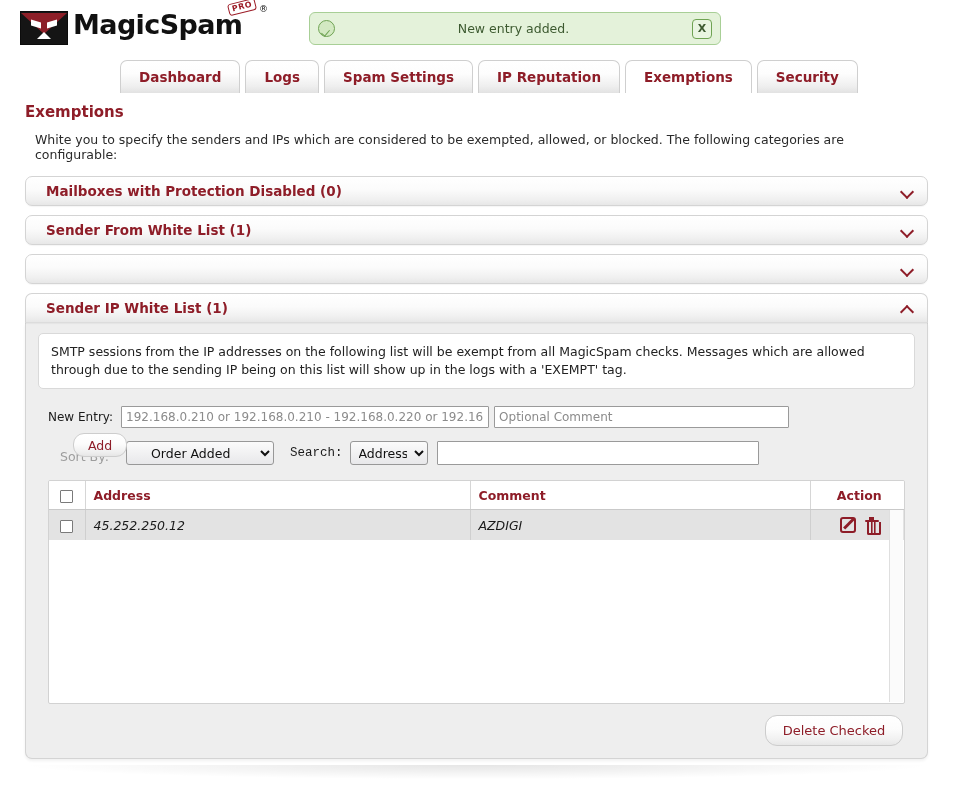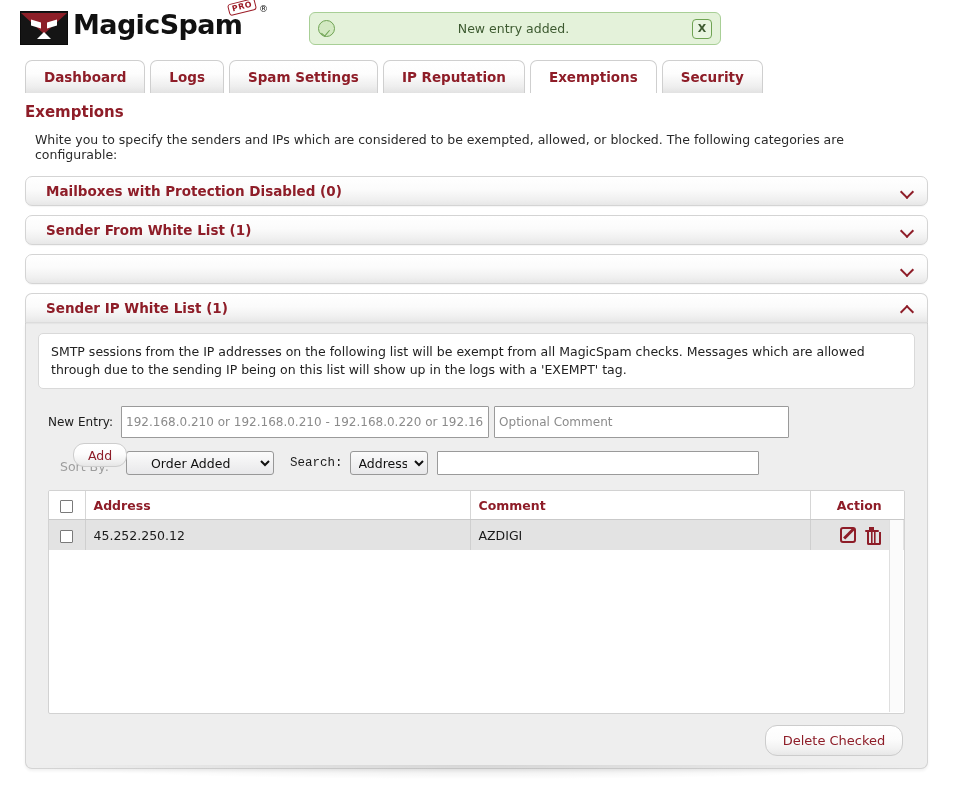--- a/index.html
+++ b/index.html
@@ -146,20 +146,21 @@
   }
 
   
   .tabs {
     position: relative;
     margin: 2px 0 0 25px;
     height: 35px;
     display: flex;
     align-items: flex-end;
     gap: 5px;
+    justify-content: center;
   }
   .tab {
     height: 33px;
     padding: 0 18px;
     display: flex;
     align-items: center;
     justify-content: center;
     font-size: 13.5px;
     font-weight: bold;
     color: #8e1d28;
@@ -263,21 +264,21 @@
     align-items: center;
     margin-top: 17px;
   }
   .entry-label {
     font-size: 12px;
     color: #1a1a1a;
     margin-right: 8px;
     white-space: nowrap;
   }
   input.txt {
-    height: 32px;
+    height: 22px;
     border: 1px solid #9a9a9a;
     background: #ffffff;
     font-family: "DejaVu Sans", "Liberation Sans", sans-serif;
     font-size: 12px;
     color: #222;
     padding: 0 4px;
     border-radius: 1px;
     outline: none;
   }
   input.txt::placeholder { color: #8b8b8b; }
@@ -372,20 +373,21 @@
   }
   table.list th:last-child { border-right: none; text-align: center; }
   table.list td {
     background: #e3e3e3;
     font-size: 12.5px;
     color: #1a1a1a;
     height: 31px;
     padding: 0 8px;
     border-right: 1px solid #cfcfcf;
     vertical-align: middle;
+    font-style: italic;
   }
   table.list td:last-child { border-right: none; text-align: center; }
   .col-chk { width: 36px; text-align: center !important; padding: 0 !important; }
   .col-addr { width: 385px; }
   .col-cmt { width: 340px; }
   .col-act { width: 98px; }
 
   .chk {
     width: 13px; height: 13px;
     border: 1px solid #7a7a7a;

